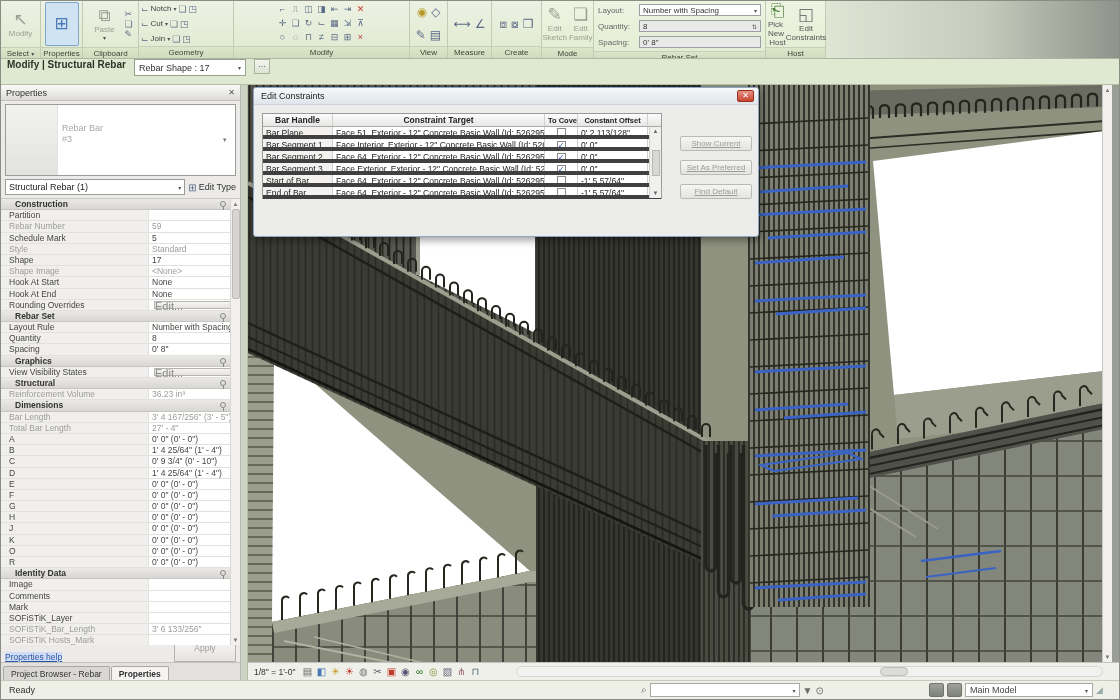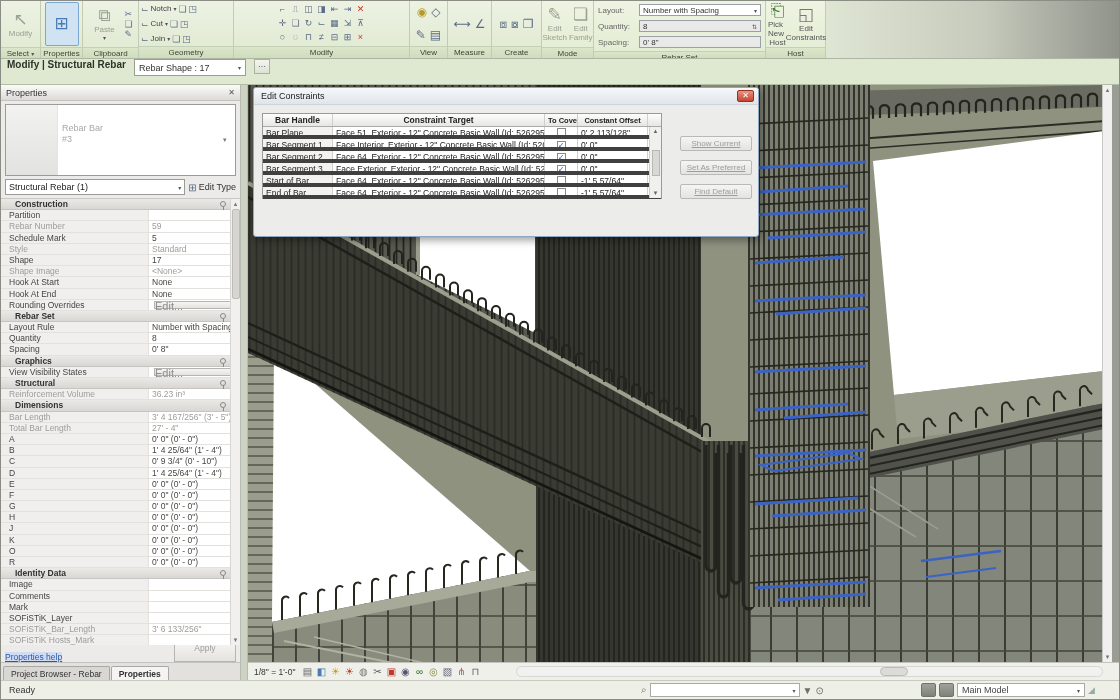--- a/index.html
+++ b/index.html
@@ -105,21 +105,21 @@
   .viewbar { width:262px; display:flex; align-items:center; gap:2px; padding-left:6px; }
   .vb-scale { font-size:8.5px; color:#333; margin-right:3px; white-space:nowrap; }
   .vb-ico { width:14px; text-align:center; font-size:10px; line-height:14px; }
   .hscroll { flex:1; position:relative; background:#f1f1ef; border:1px solid #d6d6d3; border-radius:6px; margin:3px 6px; }
   .hthumb { position:absolute; left:62%; top:0; bottom:0; width:28px; background:#dcdbd8; border:1px solid #bdbcb9; border-radius:6px; }
   .statusbar { height:19px; background:#eef0e8; border-top:1px solid #c9cabf; display:flex; align-items:center; font-size:9px; color:#333; position:relative; }
   .statusbar .ready { padding-left:8px; }
   .sb-mid { position:absolute; left:640px; display:flex; align-items:center; gap:3px; }
   .sb-combo { width:150px; height:14px; background:#fff; border:1px solid #a9a9a5; display:flex; justify-content:flex-end; align-items:center; padding:0 3px; }
   .sb-ico { font-size:10px; color:#6b6f66; }
-  .sb-right { position:absolute; right:24px; display:flex; align-items:center; gap:3px;border-radius:6px; }
+  .sb-right { position:absolute; right:16px; display:flex; align-items:center; gap:3px;border-radius:6px; }
   .sb-sq { width:15px; height:14px; background:linear-gradient(#9ea29a,#7e827a); border:1px solid #6f7369; border-radius:2px; }
   .sb-mm { width:128px; height:14px; background:#fff; border:1px solid #a9a9a5; display:flex; align-items:center; justify-content:space-between; padding:0 4px; color:#444; }
   .grip { color:#9aa; font-size:9px; }
 </style>
 </head>
 <body>
 
 <div class="win">
 
   <div class="ribbon">

